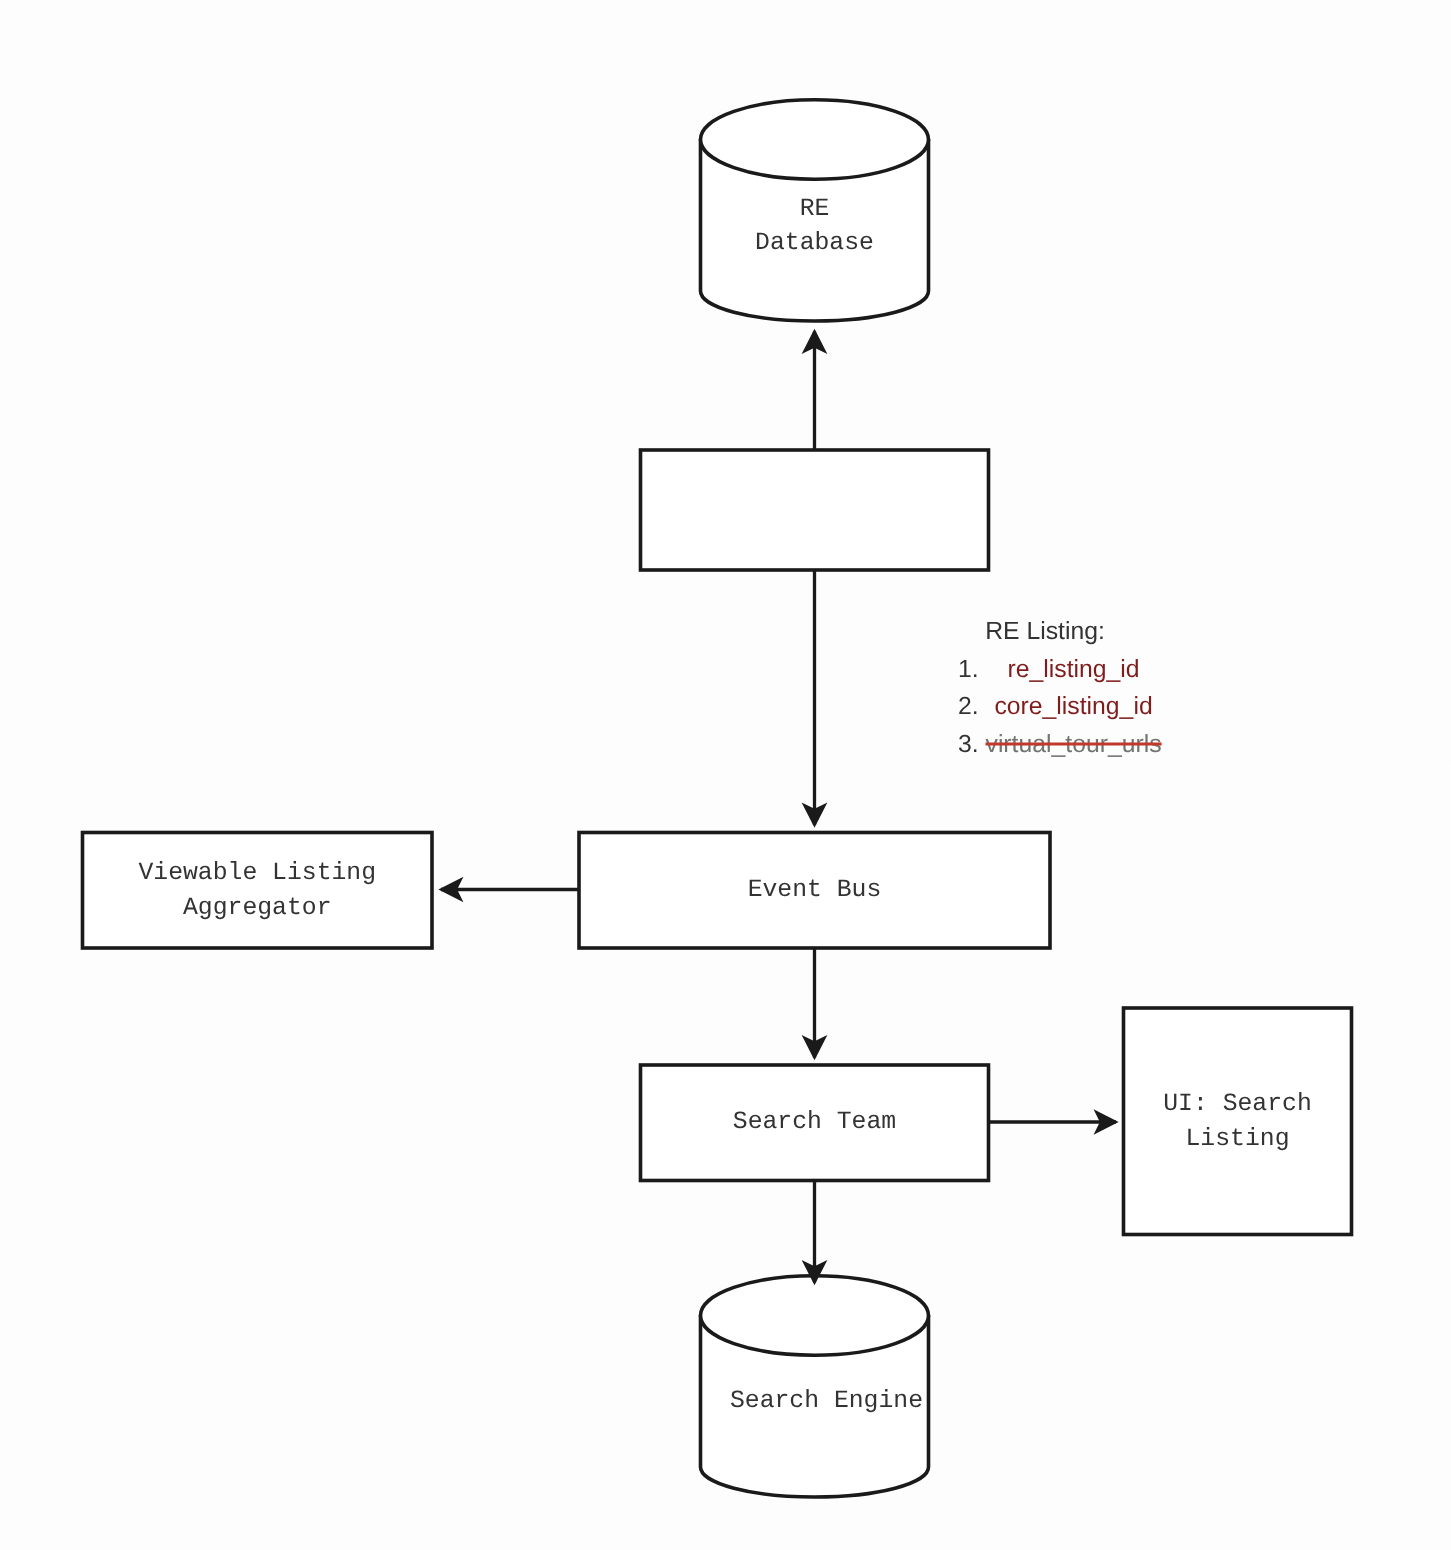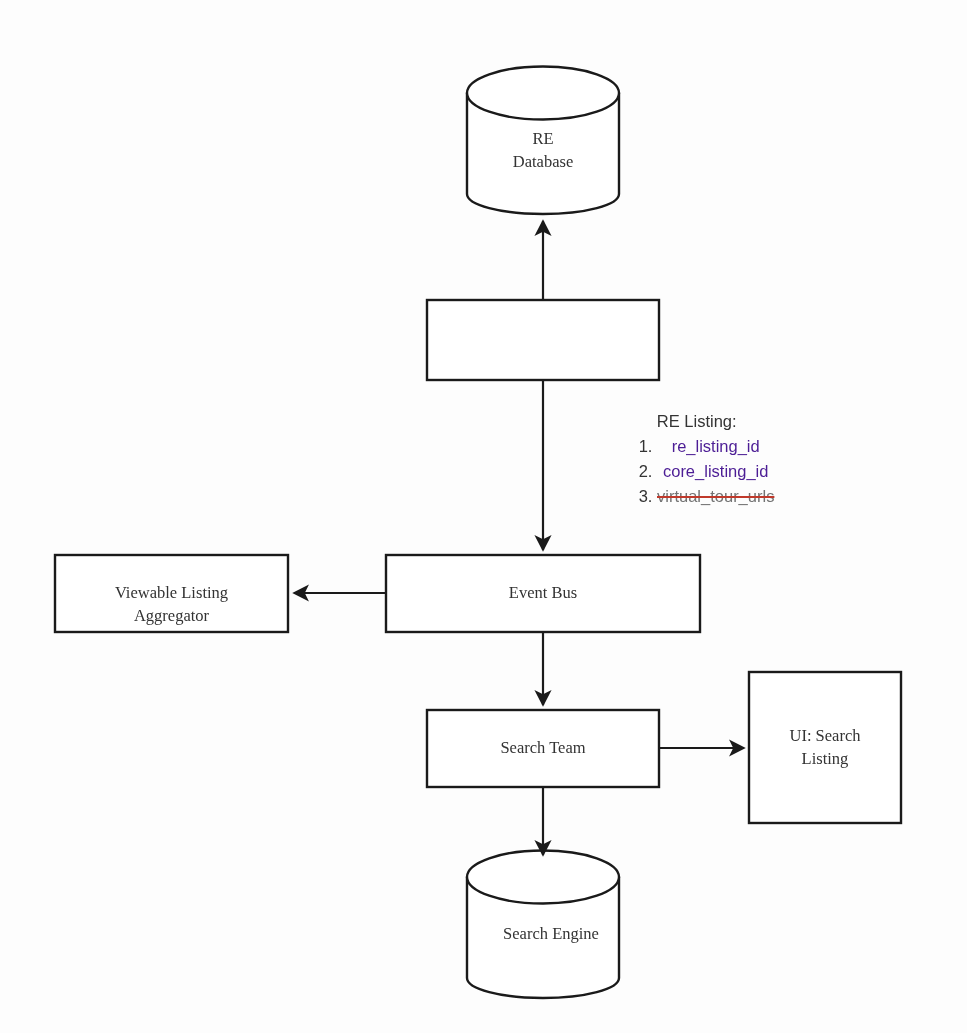--- a/index.html
+++ b/index.html
@@ -34,21 +34,21 @@
   }
   .node-label {
     position: absolute;
     display: flex;
     align-items: center;
     justify-content: center;
     text-align: center;
     color: #333333;
     font-size: 16.5px;
     line-height: 1.35;
-    font-family: Liberation Serif, serif;
+    font-family: Liberation Mono, monospace;
     white-space: pre-line;
     pointer-events: none;
   }
   .annotation {
     position: absolute;
     color: #333333;
     font-size: 16.5px;
     line-height: 1.52;
     font-family: "Liberation Sans", sans-serif;
     text-align: center;
@@ -63,21 +63,21 @@
     padding: 0 0 0 38px;
     list-style-position: outside;
     list-style-type: decimal;
   }
   .annotation ol.ann-list li {
     margin: 0;
     padding: 0;
     color: #333333;
   }
   .annotation ol.ann-list li .item-text {
-    color: #4c1d95;
+    color: #7f1d1d;
   }
   .annotation ol.ann-list li.struck .item-text {
     color: #737373;
     text-decoration: line-through;
     text-decoration-color: #c0392b;
     text-decoration-thickness: 1.6px;
   }
 </style>
 </head>
 <body>
@@ -127,21 +127,21 @@
 
     <line x1="543" y1="787" x2="543" y2="855" stroke="#1a1a1a" stroke-width="2.2" marker-end="url(#arrowhead)"></line>
   </svg>
 
   <div class="node-label" style="left:467px; top:93px; width:152px; height:115px;">RE
 Database</div>
 
 
   <div class="node-label" style="left:386px; top:555px; width:314px; height:77px;">Event Bus</div>
 
-  <div class="node-label" style="left:55px; top:555px; width:233px; height:77px;margin-top:11px;">Viewable Listing
+  <div class="node-label" style="left:55px; top:555px; width:233px; height:77px;">Viewable Listing
 Aggregator</div>
 
   <div class="node-label" style="left:749px; top:672px; width:152px; height:151px;">UI: Search
 Listing</div>
 
   <div class="node-label" style="left:427px; top:710px; width:232px; height:77px;">Search Team</div>
 
   <div class="node-label" style="left:467px; top:877px; width:168px; height:115px;">Search Engine</div>
 
   <div class="annotation" style="left:619px; top:409px;">

